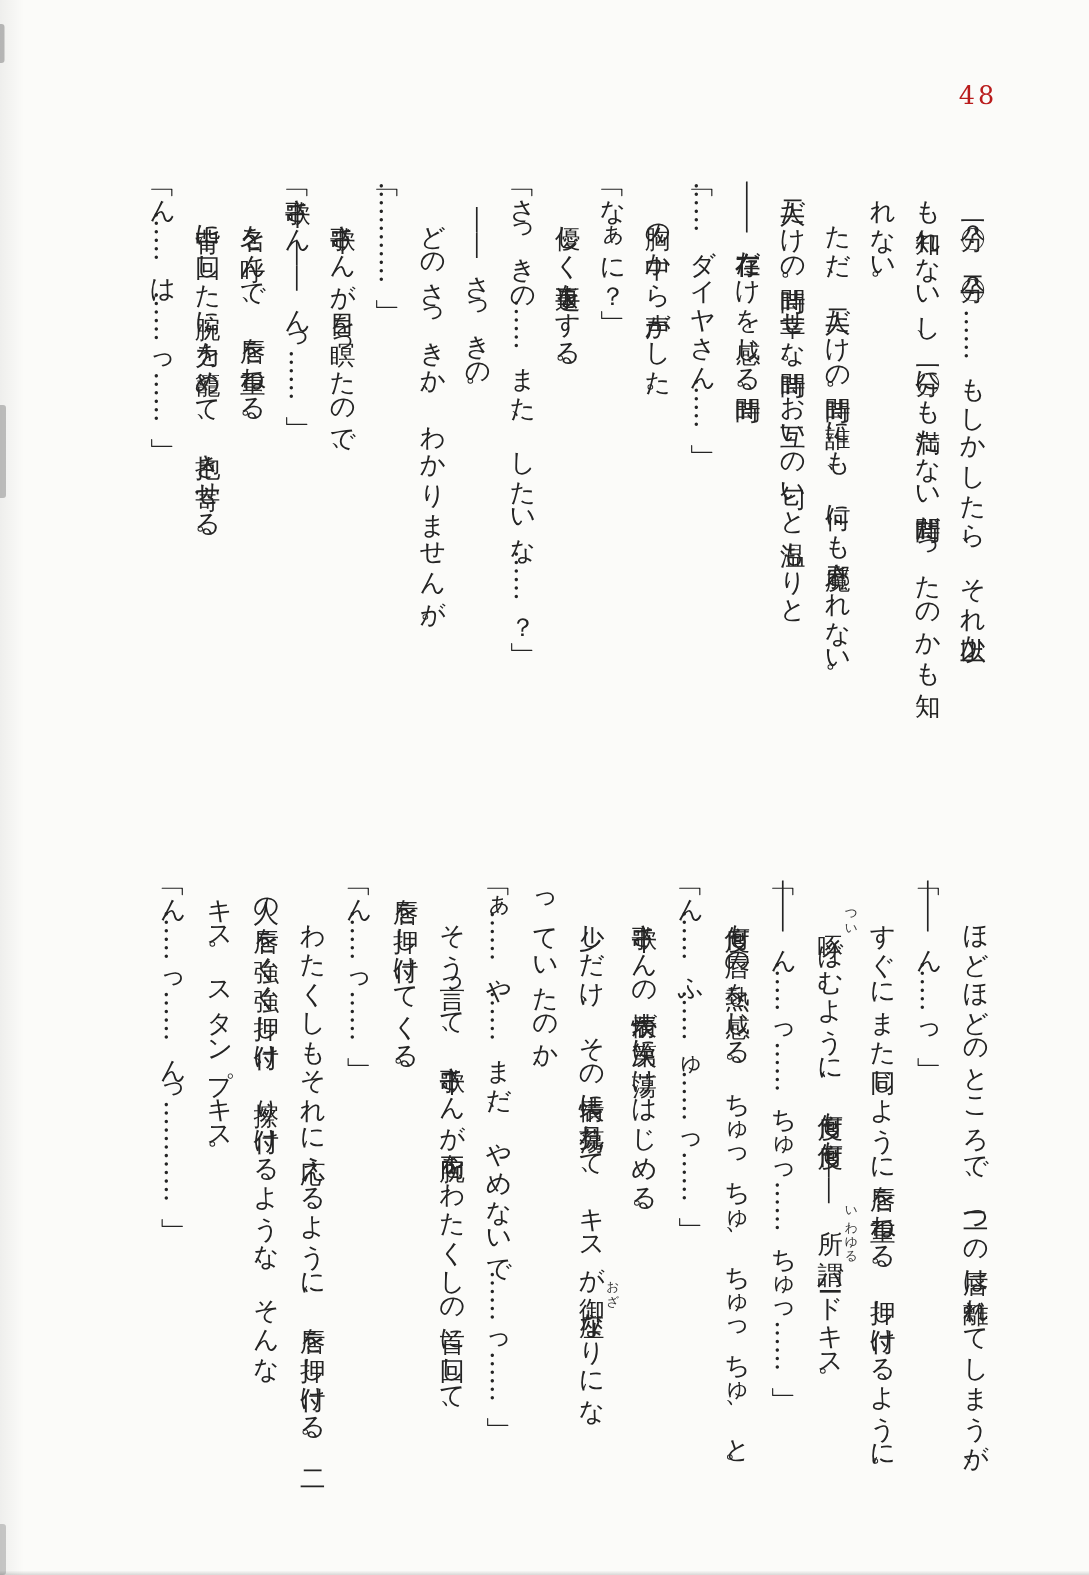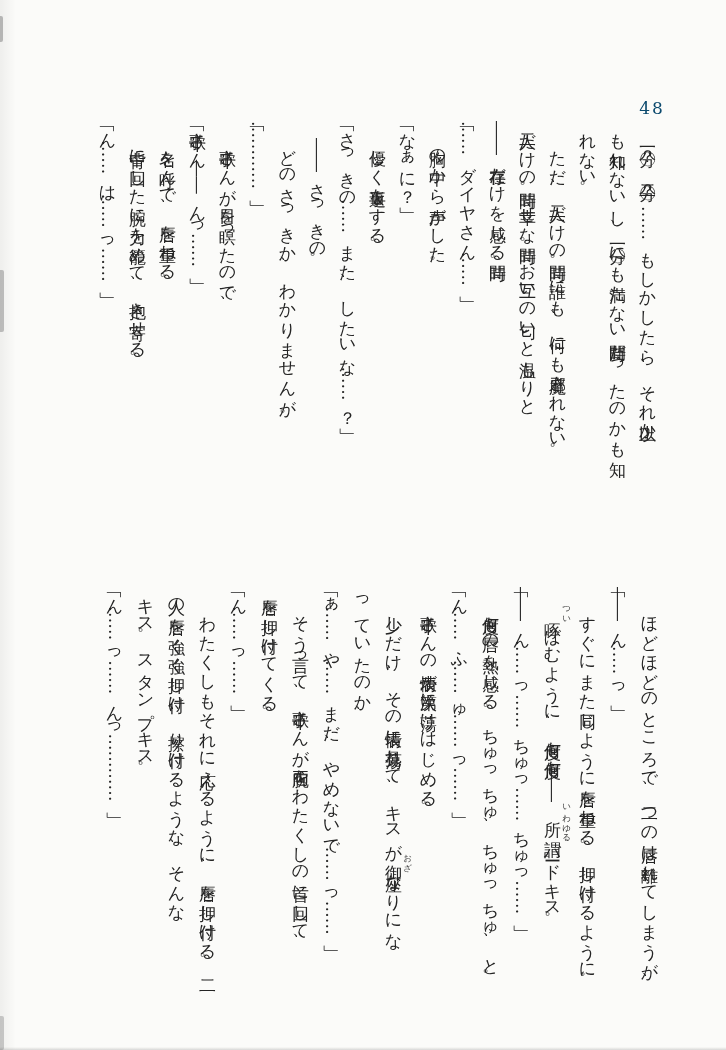--- a/index.html
+++ b/index.html
@@ -10,21 +10,21 @@
     overflow:hidden;
     font-family:"DejaVu Serif","Liberation Serif",serif;
     color:#242424;
   }
   .edge-shade {
     position:absolute; left:0; top:0; width:16px; height:1050px;
     background:linear-gradient(90deg, rgba(0,0,0,0.05), rgba(0,0,0,0));
   }
   .pagenum {
     position:absolute; top:54px; left:628px; width:48px;
-    text-align:center; font-size:17px; letter-spacing:2px; color:#0c4a6e;margin-top:44px;
+    text-align:center; font-size:17px; letter-spacing:2px; color:#b91c1c;
   }
   .vtext {
     position:absolute;
     writing-mode:vertical-rl;
     text-orientation:mixed;
     font-size:17px;
     letter-spacing:0;
     overflow:visible;
   }
   .vtext .tcol { white-space:nowrap; }

